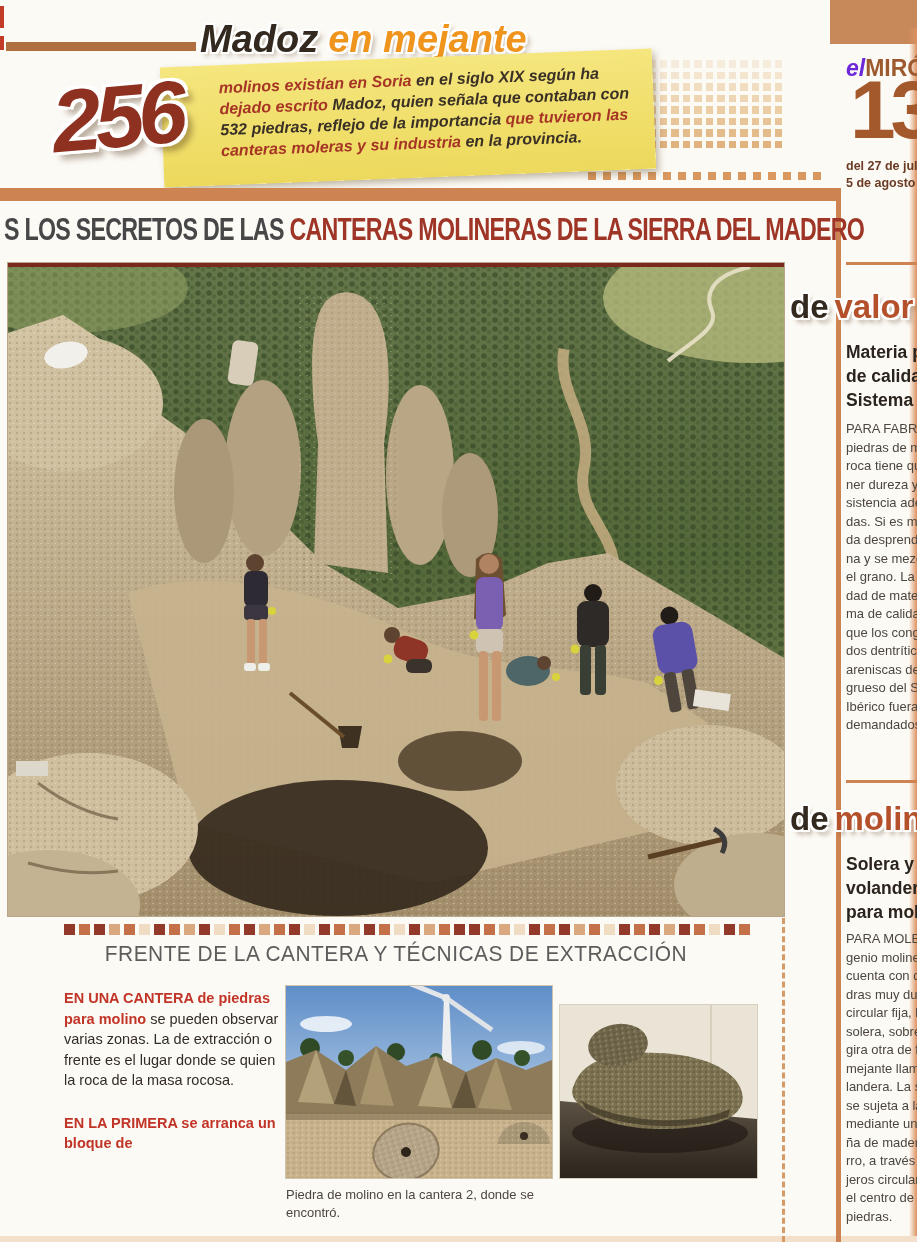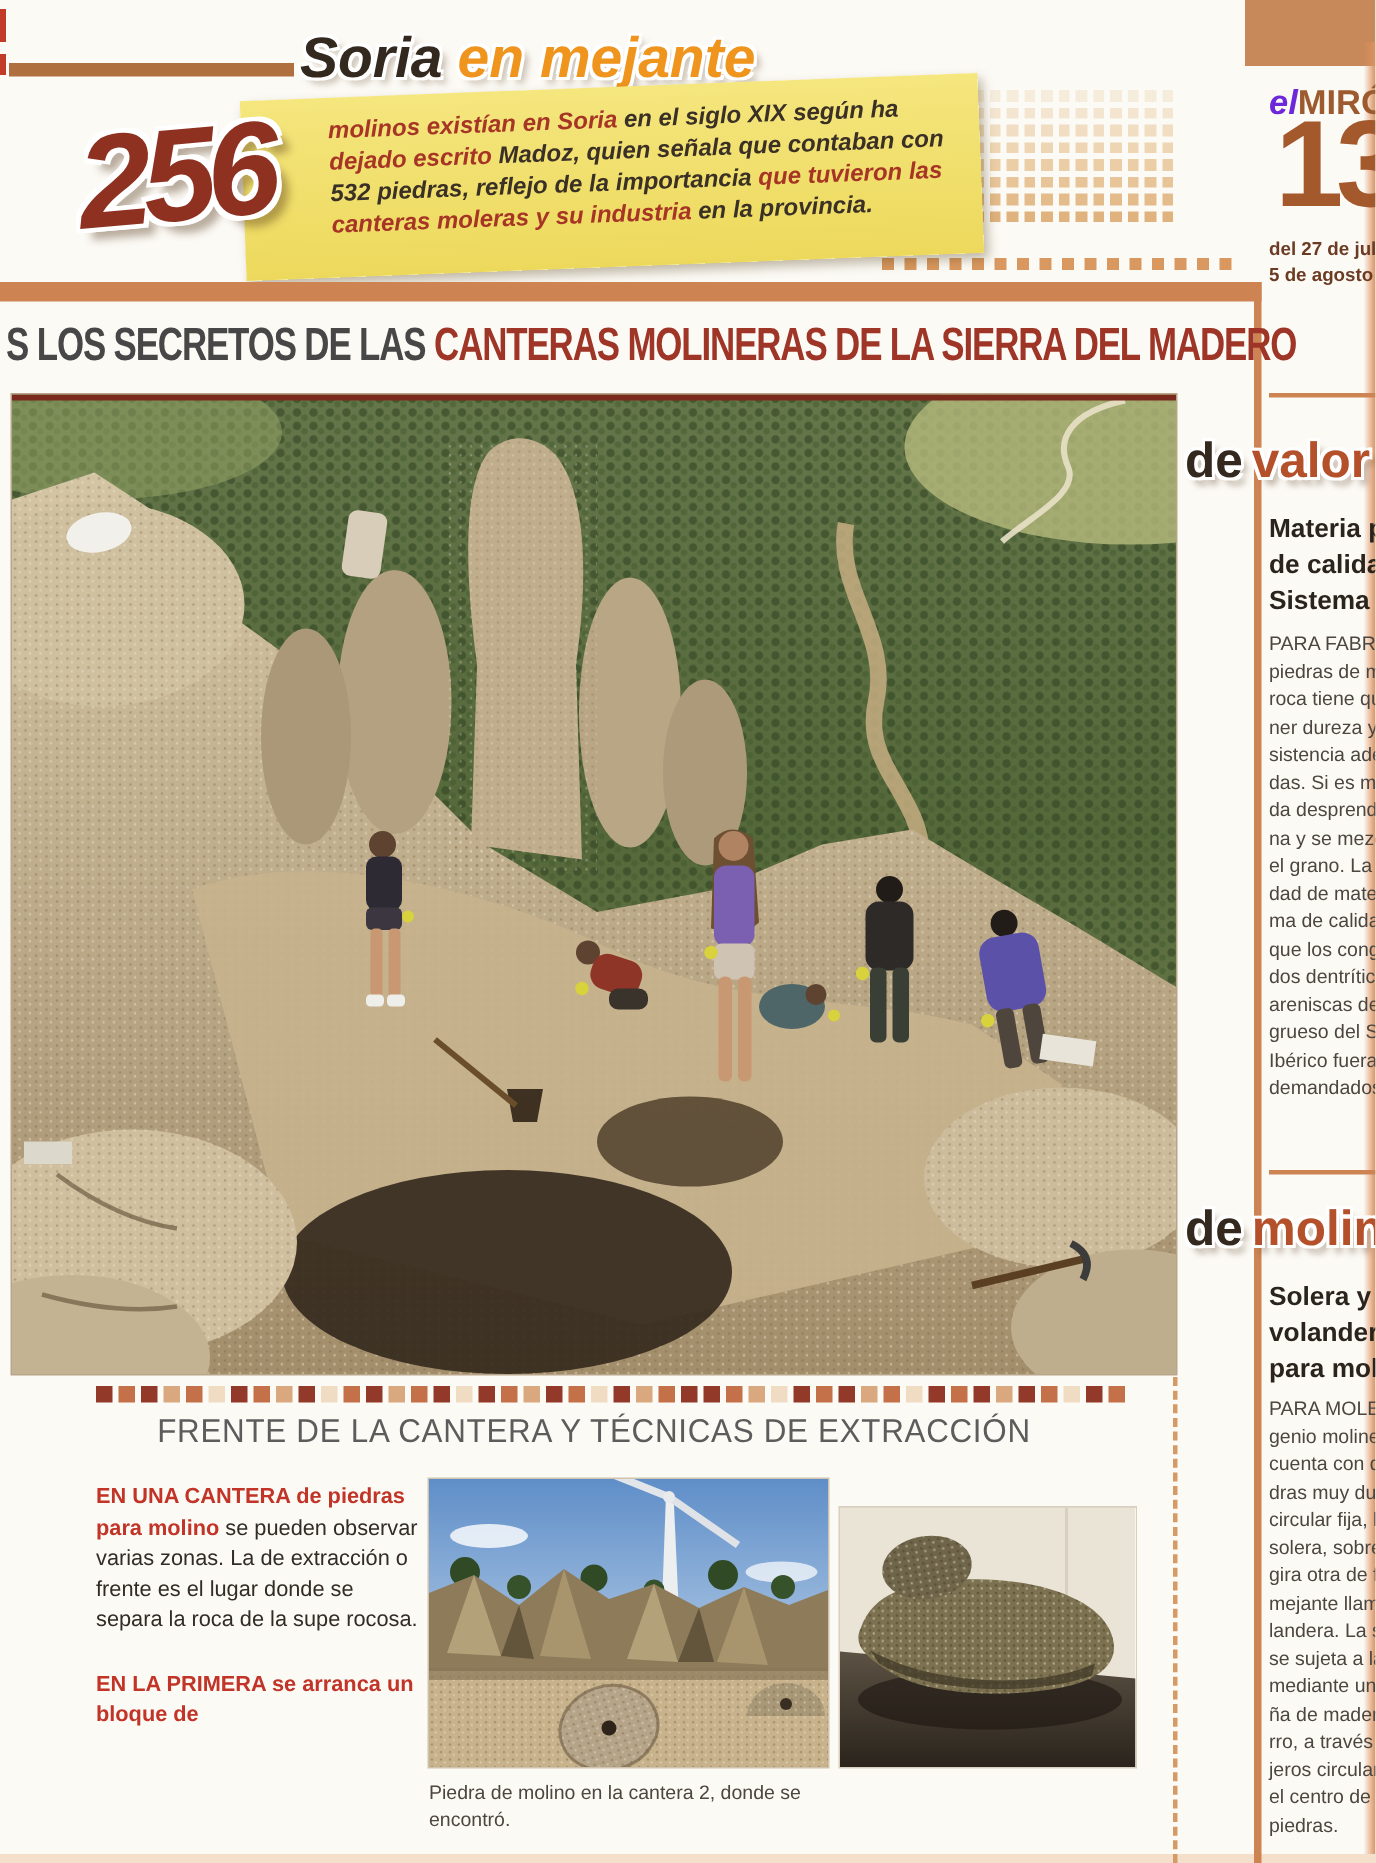--- a/index.html
+++ b/index.html
@@ -77,21 +77,21 @@
 <div class="page">
 
   <div class="abs edge-mark" style="top:6px;height:22px;"></div>
   <div class="abs edge-mark" style="top:36px;height:14px;"></div>
   <div class="abs corner-block"></div>
   <div class="abs edge-right"></div>
   <div class="abs edge-bottom"></div>
 
   <div class="abs rule-topleft"></div>
   <div class="abs banner-title">
-    <span class="bt-dark">Soria</span><span class="bt-orange">en mejante</span>
+    <span class="bt-dark">Madoz</span><span class="bt-orange">en mejante</span>
   </div>
   <div class="abs dots-grid">
       <div class="dotrow">
         <div class="dot" style="background: rgb(246, 236, 220);"></div>
         <div class="dot" style="background: rgb(246, 236, 220);"></div>
         <div class="dot" style="background: rgb(246, 236, 220);"></div>
         <div class="dot" style="background: rgb(246, 236, 220);"></div>
         <div class="dot" style="background: rgb(246, 236, 220);"></div>
         <div class="dot" style="background: rgb(246, 236, 220);"></div>
         <div class="dot" style="background: rgb(246, 236, 220);"></div>
@@ -389,21 +389,21 @@
       <div class="sq" style="background: rgb(217, 168, 126);"></div>
       <div class="sq" style="background: rgb(147, 57, 42);"></div>
       <div class="sq" style="background: rgb(196, 113, 74);"></div>
       <div class="sq" style="background: rgb(239, 220, 195);"></div>
       <div class="sq" style="background: rgb(147, 57, 42);"></div>
       <div class="sq" style="background: rgb(196, 113, 74);"></div>
     </div>
   <div class="abs sec-title">FRENTE DE LA CANTERA Y TÉCNICAS DE EXTRACCIÓN</div>
 
   <div class="abs col-text">
-      <p><span class="lead">EN UNA CANTERA de piedras para molino</span><span class="rest"> se pueden observar varias zonas. La de extracción o frente es el lugar donde se separa la roca de la supe rocosa.</span></p>
+      <p><span class="lead">EN UNA CANTERA de piedras para molino</span><span class="rest"> se pueden observar varias zonas. La de extracción o frente es el lugar donde se quien la roca de la masa rocosa.</span></p>
       <p><span class="lead">EN LA PRIMERA se arranca un bloque de</span></p>
     </div>
 
   <div class="abs photo-mid">
     <svg width="266" height="192" viewBox="0 0 266 192">
       <defs>
         <linearGradient id="sky" x1="0" y1="0" x2="0" y2="1">
           <stop offset="0" stop-color="#5f8ec8"></stop>
             <stop offset="1" stop-color="#b2cbe6"></stop>
         </linearGradient>

